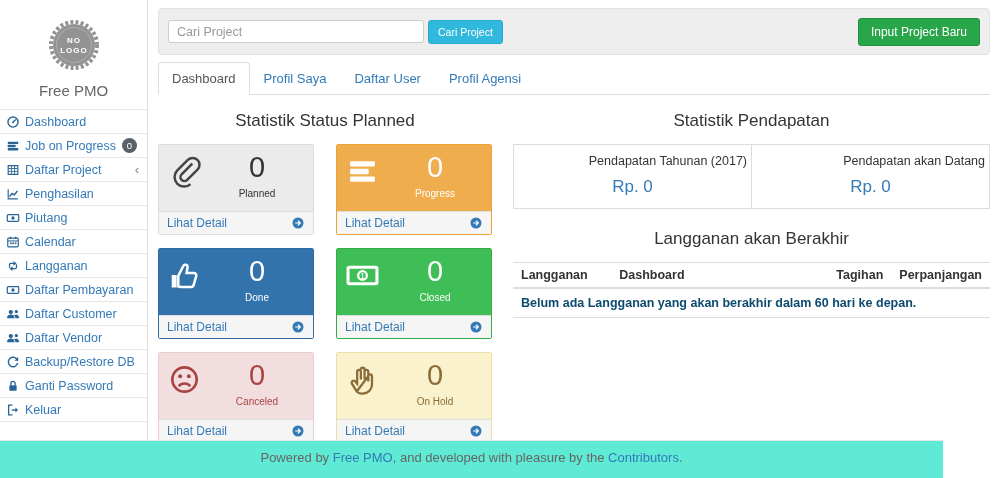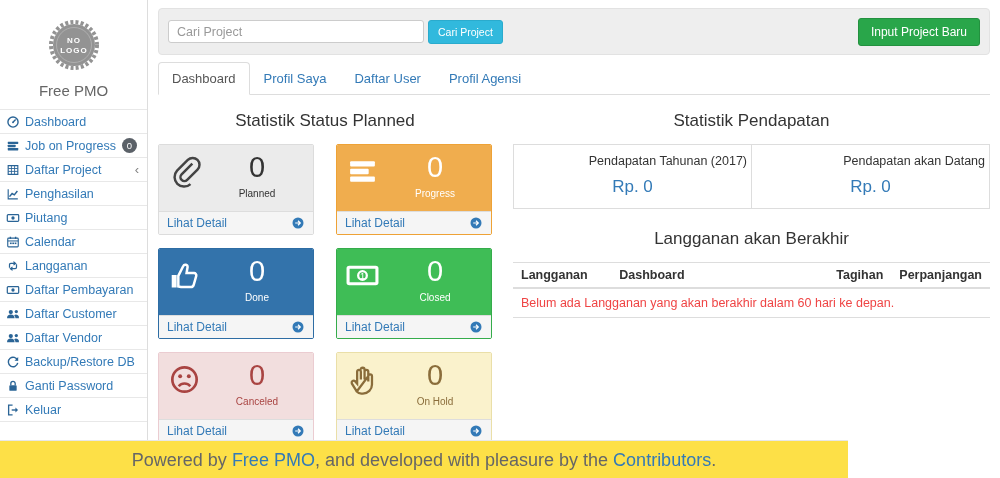--- a/index.html
+++ b/index.html
@@ -82,26 +82,26 @@
   .stat-cell { flex:1; text-align:center; padding:9px 4px 11px; border-right:1px solid #ddd; }
   .stat-cell:last-child { border-right:none; }
   .stat-label { font-size:12.5px; color:#333;text-align:right; }
   .stat-value { font-size:17px; color:#337ab7; margin-top:9px; }
 
   .sub-title { margin-top:20px; }
   .sub-table { width:100%; border-collapse:collapse; font-size:12.5px; margin-top:3px; }
   .sub-table th { text-align:left; font-weight:bold; color:#333; padding:5px 8px;
                   border-top:1px solid #ddd; border-bottom:2px solid #ddd; }
   .sub-table th.num { text-align:right;margin-left:48px; }
-  .sub-table td { padding:7px 8px; border-bottom:1px solid #ddd; color:#ef4444; }
+  .sub-table td { padding:7px 8px; border-bottom:1px solid #ddd; color:#0c4a6e;font-weight:bold; }
 
   
-  .page-footer { position:absolute; left:0; top:440px; width:848px; height:38px;
-                 background:#fde047; border-top:1px solid #e7e7e7;
-                 text-align:center; font-size:18px; color:#666; padding-top:9px; }
+  .page-footer { position:absolute; left:0; top:440px; width:943px; height:38px;
+                 background:#5eead4; border-top:1px solid #e7e7e7;
+                 text-align:center; font-size:13px; color:#666; padding-top:9px; }
   .page-footer a { color:#337ab7; text-decoration:none; cursor:pointer; }
 </style>
 </head>
 <body>
 
 <div class="sidebar">
   <div class="side-logo">
     <svg width="54" height="54" viewBox="0 0 54 54">
       <circle cx="27" cy="27" r="23" fill="none" stroke="#939393" stroke-width="4" stroke-dasharray="3 2.2"></circle>
       <circle cx="27" cy="27" r="21" fill="#939393"></circle>

